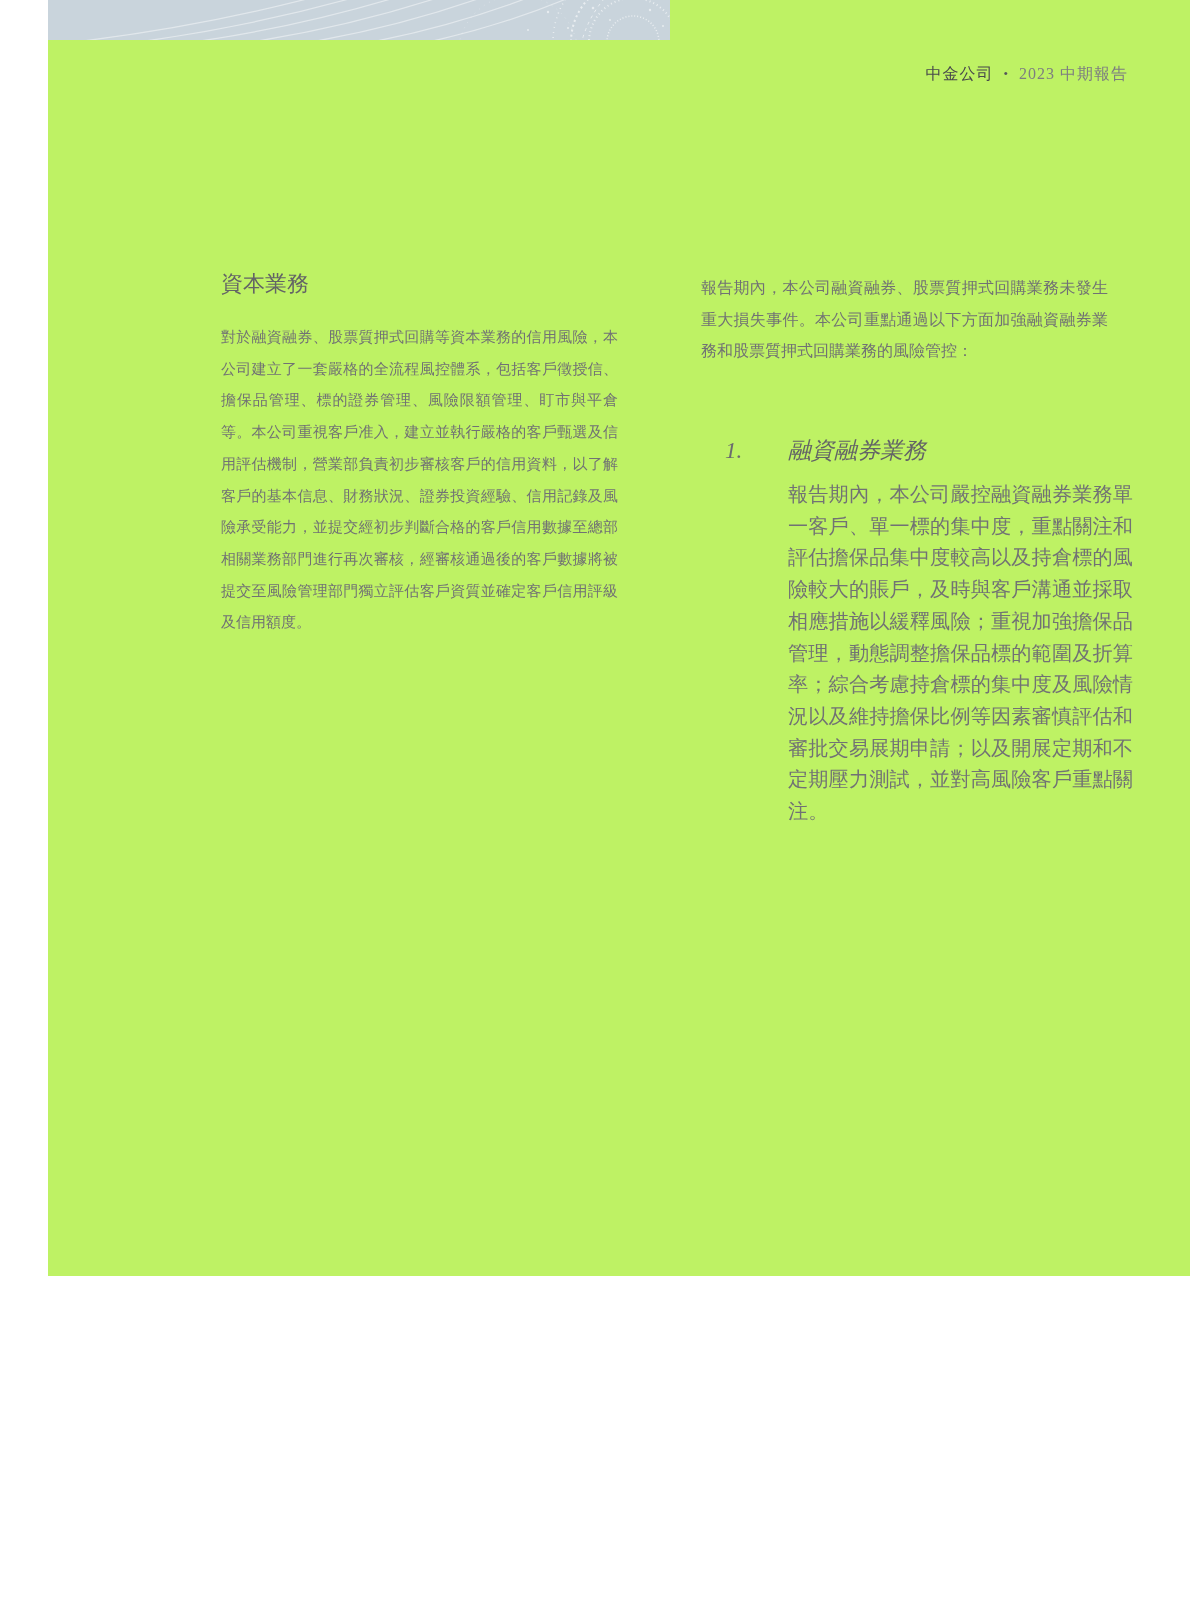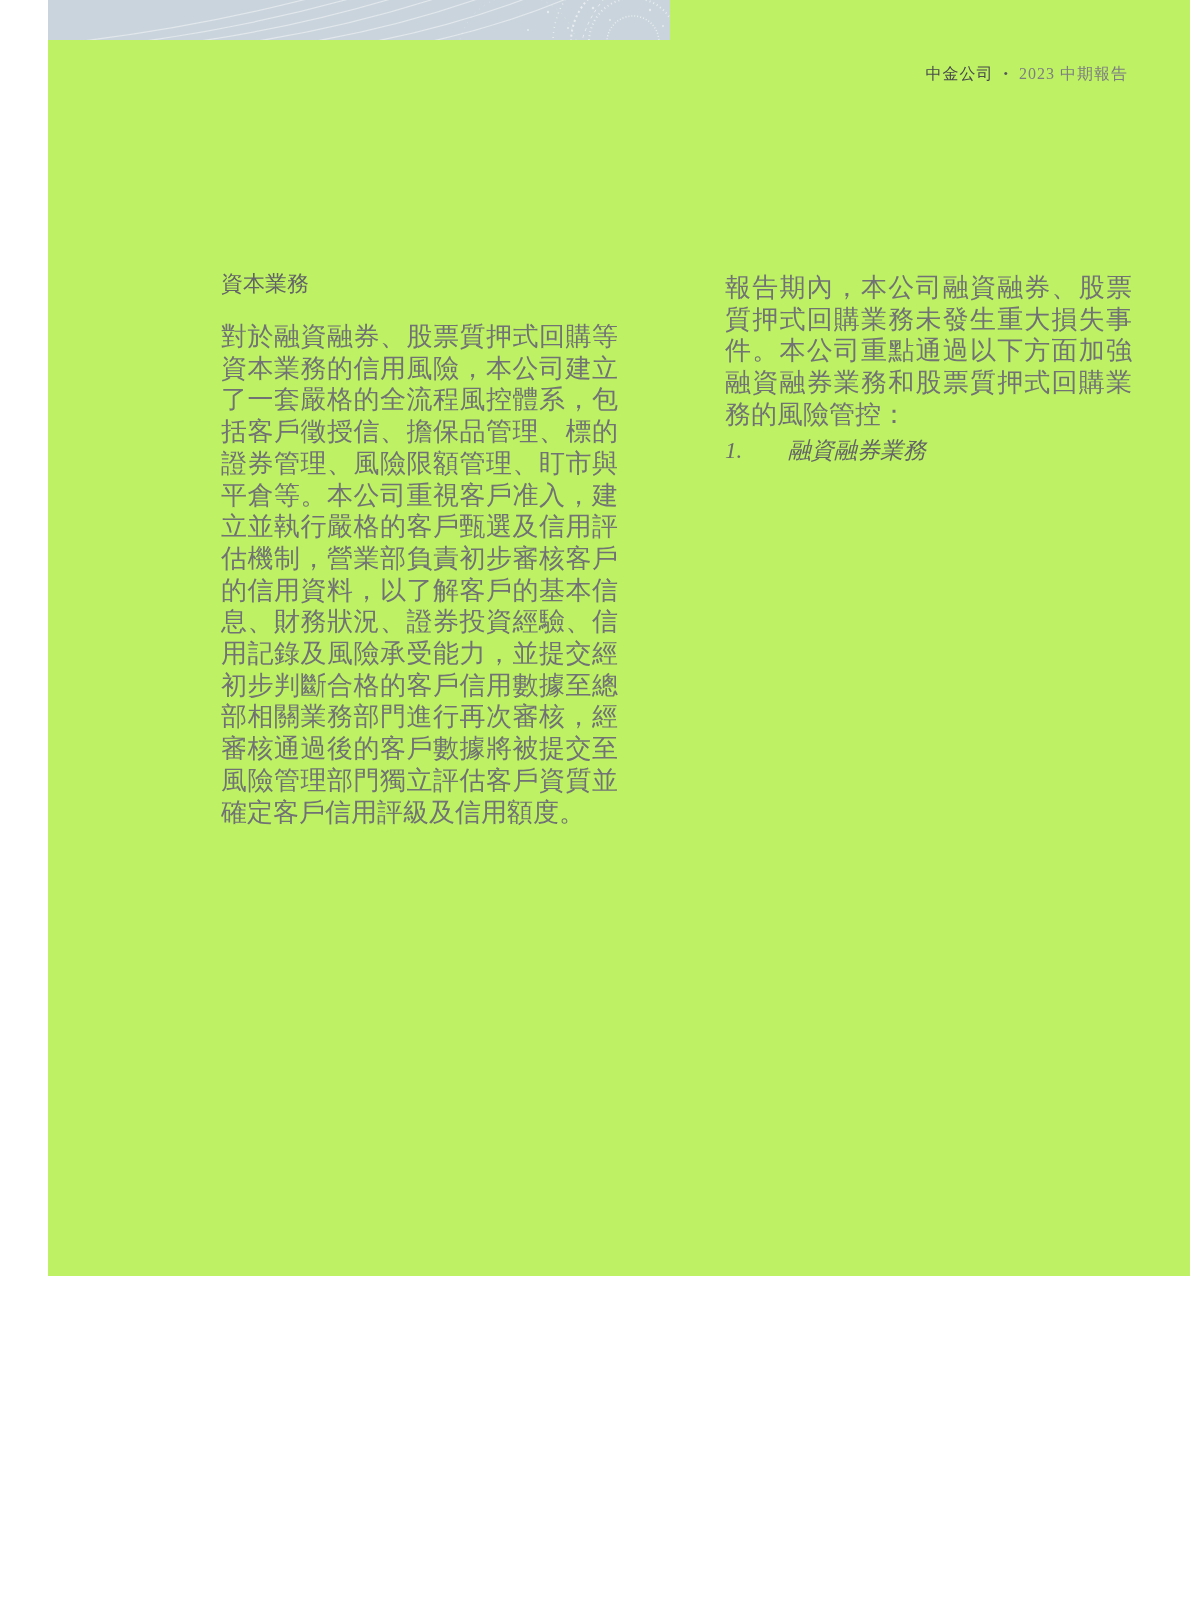--- a/index.html
+++ b/index.html
@@ -61,29 +61,29 @@
     font-family: "Liberation Serif", "DejaVu Serif", serif;
     font-size: 22px;
     line-height: 32px;
     color: #636466;
   }
   #left-paragraph {
     position: absolute;
     left: 173px;
     top: 321px;
     width: 397px;
-    font-size: 26px;
+    font-size: 15px;
     line-height: 31.7px;
   }
   #right-paragraph {
     position: absolute;
-    left: 677px;
+    left: 653px;
     top: 272px;
     width: 407px;
-    font-size: 26px;
+    font-size: 16px;
     line-height: 31.7px;
   }
   #list-item-heading {
     position: absolute;
     left: 677px;
     top: 434px;
     width: 407px;
     font-size: 23px;
     line-height: 32px;
     color: #636466;
@@ -162,16 +162,17 @@
   <div id="left-heading" class="">資本業務</div>
 
   <div id="left-paragraph" class="cn-body">對於融資融券、股票質押式回購等資本業務的信用風險，本公司建立了一套嚴格的全流程風控體系，包括客戶徵授信、擔保品管理、標的證券管理、風險限額管理、盯市與平倉等。本公司重視客戶准入，建立並執行嚴格的客戶甄選及信用評估機制，營業部負責初步審核客戶的信用資料，以了解客戶的基本信息、財務狀況、證券投資經驗、信用記錄及風險承受能力，並提交經初步判斷合格的客戶信用數據至總部相關業務部門進行再次審核，經審核通過後的客戶數據將被提交至風險管理部門獨立評估客戶資質並確定客戶信用評級及信用額度。</div>
 
   <div id="right-paragraph" class="cn-body">報告期內，本公司融資融券、股票質押式回購業務未發生重大損失事件。本公司重點通過以下方面加強融資融券業務和股票質押式回購業務的風險管控：</div>
 
   <div id="list-item-heading">
     <span class="num">1.</span><span class="title">融資融券業務</span>
   </div>
 
+  <div id="list-item-body" class="cn-body">報告期內，本公司嚴控融資融券業務單一客戶、單一標的集中度，重點關注和評估擔保品集中度較高以及持倉標的風險較大的賬戶，及時與客戶溝通並採取相應措施以緩釋風險；重視加強擔保品管理，動態調整擔保品標的範圍及折算率；綜合考慮持倉標的集中度及風險情況以及維持擔保比例等因素審慎評估和審批交易展期申請；以及開展定期和不定期壓力測試，並對高風險客戶重點關注。</div>
 
   <div id="page-number">071</div>
 
 </div>
 
 </body></html>

